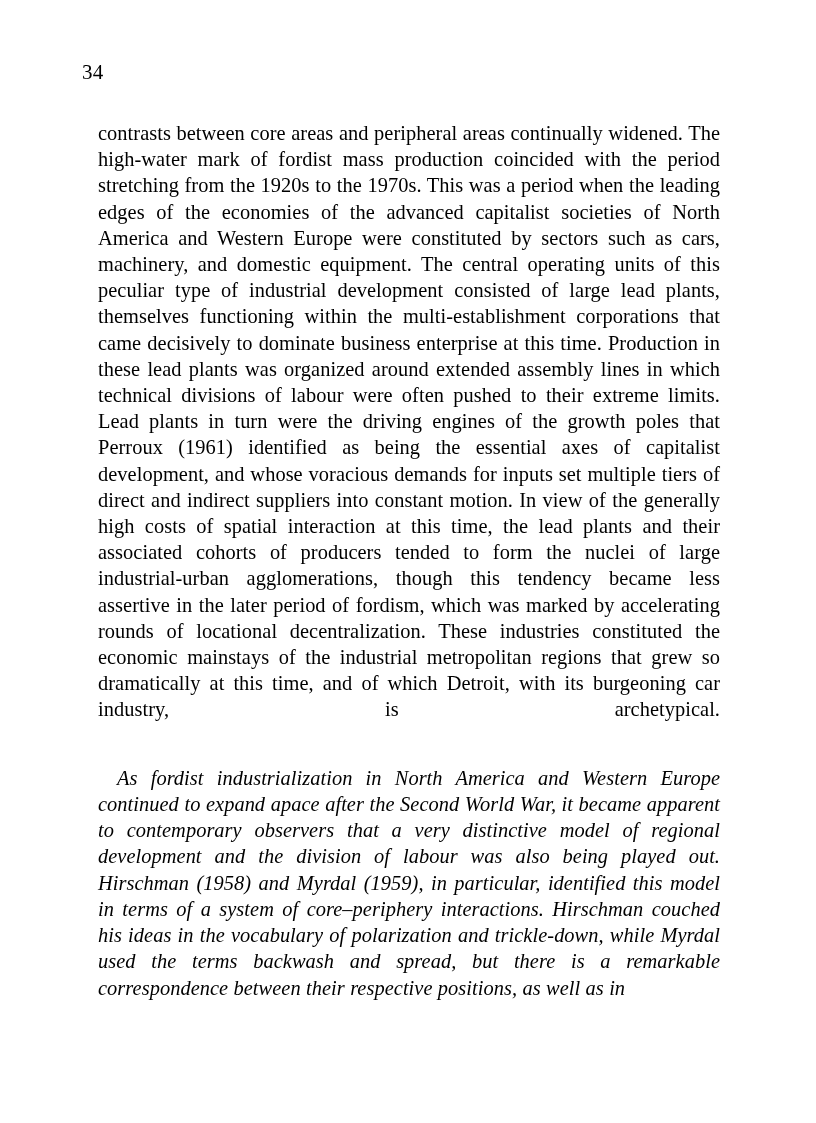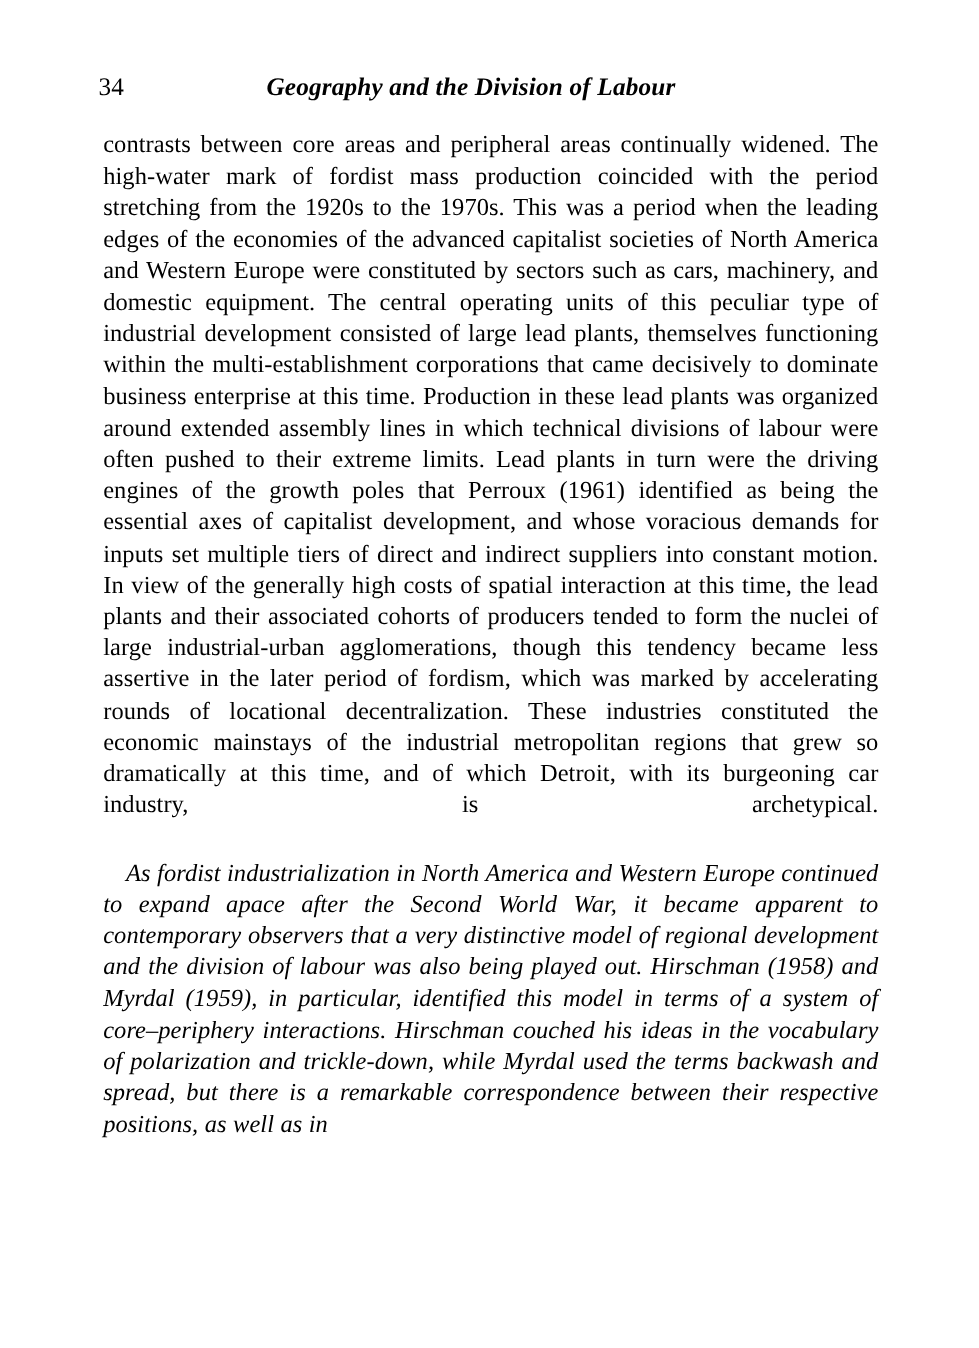--- a/index.html
+++ b/index.html
@@ -56,21 +56,21 @@
 
   
   .textblock {
     position: absolute;
     left: 82px;
     top: 104px;
     width: 654px;
   }
 
   p.para {
-    margin: 4px;
+    margin: 16px;
     padding: 0;
     font-size: 20.4px;
     line-height: 26.2px;
     text-align: justify;
     text-justify: inter-word;
     hyphens: none;
     -webkit-hyphens: none;
     word-spacing: 0.2px;
     letter-spacing: 0.05px;
   }
@@ -88,21 +88,20 @@
     content: none;
   }
 </style>
 </head>
 <body>
 
 <div class="page">
 
   <div class="running-head">
     <span class="folio">34</span>
-    <span class="head-title">Geography and the Division of Labour</span>
   </div>
 
   <div class="textblock">
     <p class="para">contrasts between core areas and peripheral areas continually widened. The high-water mark of fordist mass production coincided with the period stretching from the 1920s to the 1970s. This was a period when the leading edges of the economies of the advanced capitalist societies of North America and Western Europe were constituted by sectors such as cars, machinery, and domestic equipment. The central operating units of this peculiar type of industrial development consisted of large lead plants, themselves functioning within the multi-establishment corporations that came decisively to dominate business enterprise at this time. Production in these lead plants was organized around extended assembly lines in which technical divisions of labour were often pushed to their extreme limits. Lead plants in turn were the driving engines of the growth poles that Perroux (1961) identified as being the essential axes of capitalist development, and whose voracious demands for inputs set multiple tiers of direct and indirect suppliers into constant motion. In view of the generally high costs of spatial interaction at this time, the lead plants and their associated cohorts of producers tended to form the nuclei of large industrial-urban agglomerations, though this tendency became less assertive in the later period of fordism, which was marked by accelerating rounds of locational decentralization. These industries constituted the economic mainstays of the industrial metropolitan regions that grew so dramatically at this time, and of which Detroit, with its burgeoning car industry, is archetypical.</p>
     <p class="para indented nostretch">As fordist industrialization in North America and Western Europe continued to expand apace after the Second World War, it became apparent to contemporary observers that a very distinctive model of regional development and the division of labour was also being played out. Hirschman (1958) and Myrdal (1959), in particular, identified this model in terms of a system of core–periphery interactions. Hirschman couched his ideas in the vocabulary of polarization and trickle-down, while Myrdal used the terms backwash and spread, but there is a remarkable correspondence between their respective positions, as well as in</p>
   </div>
 
 </div>
 
 </body></html>

